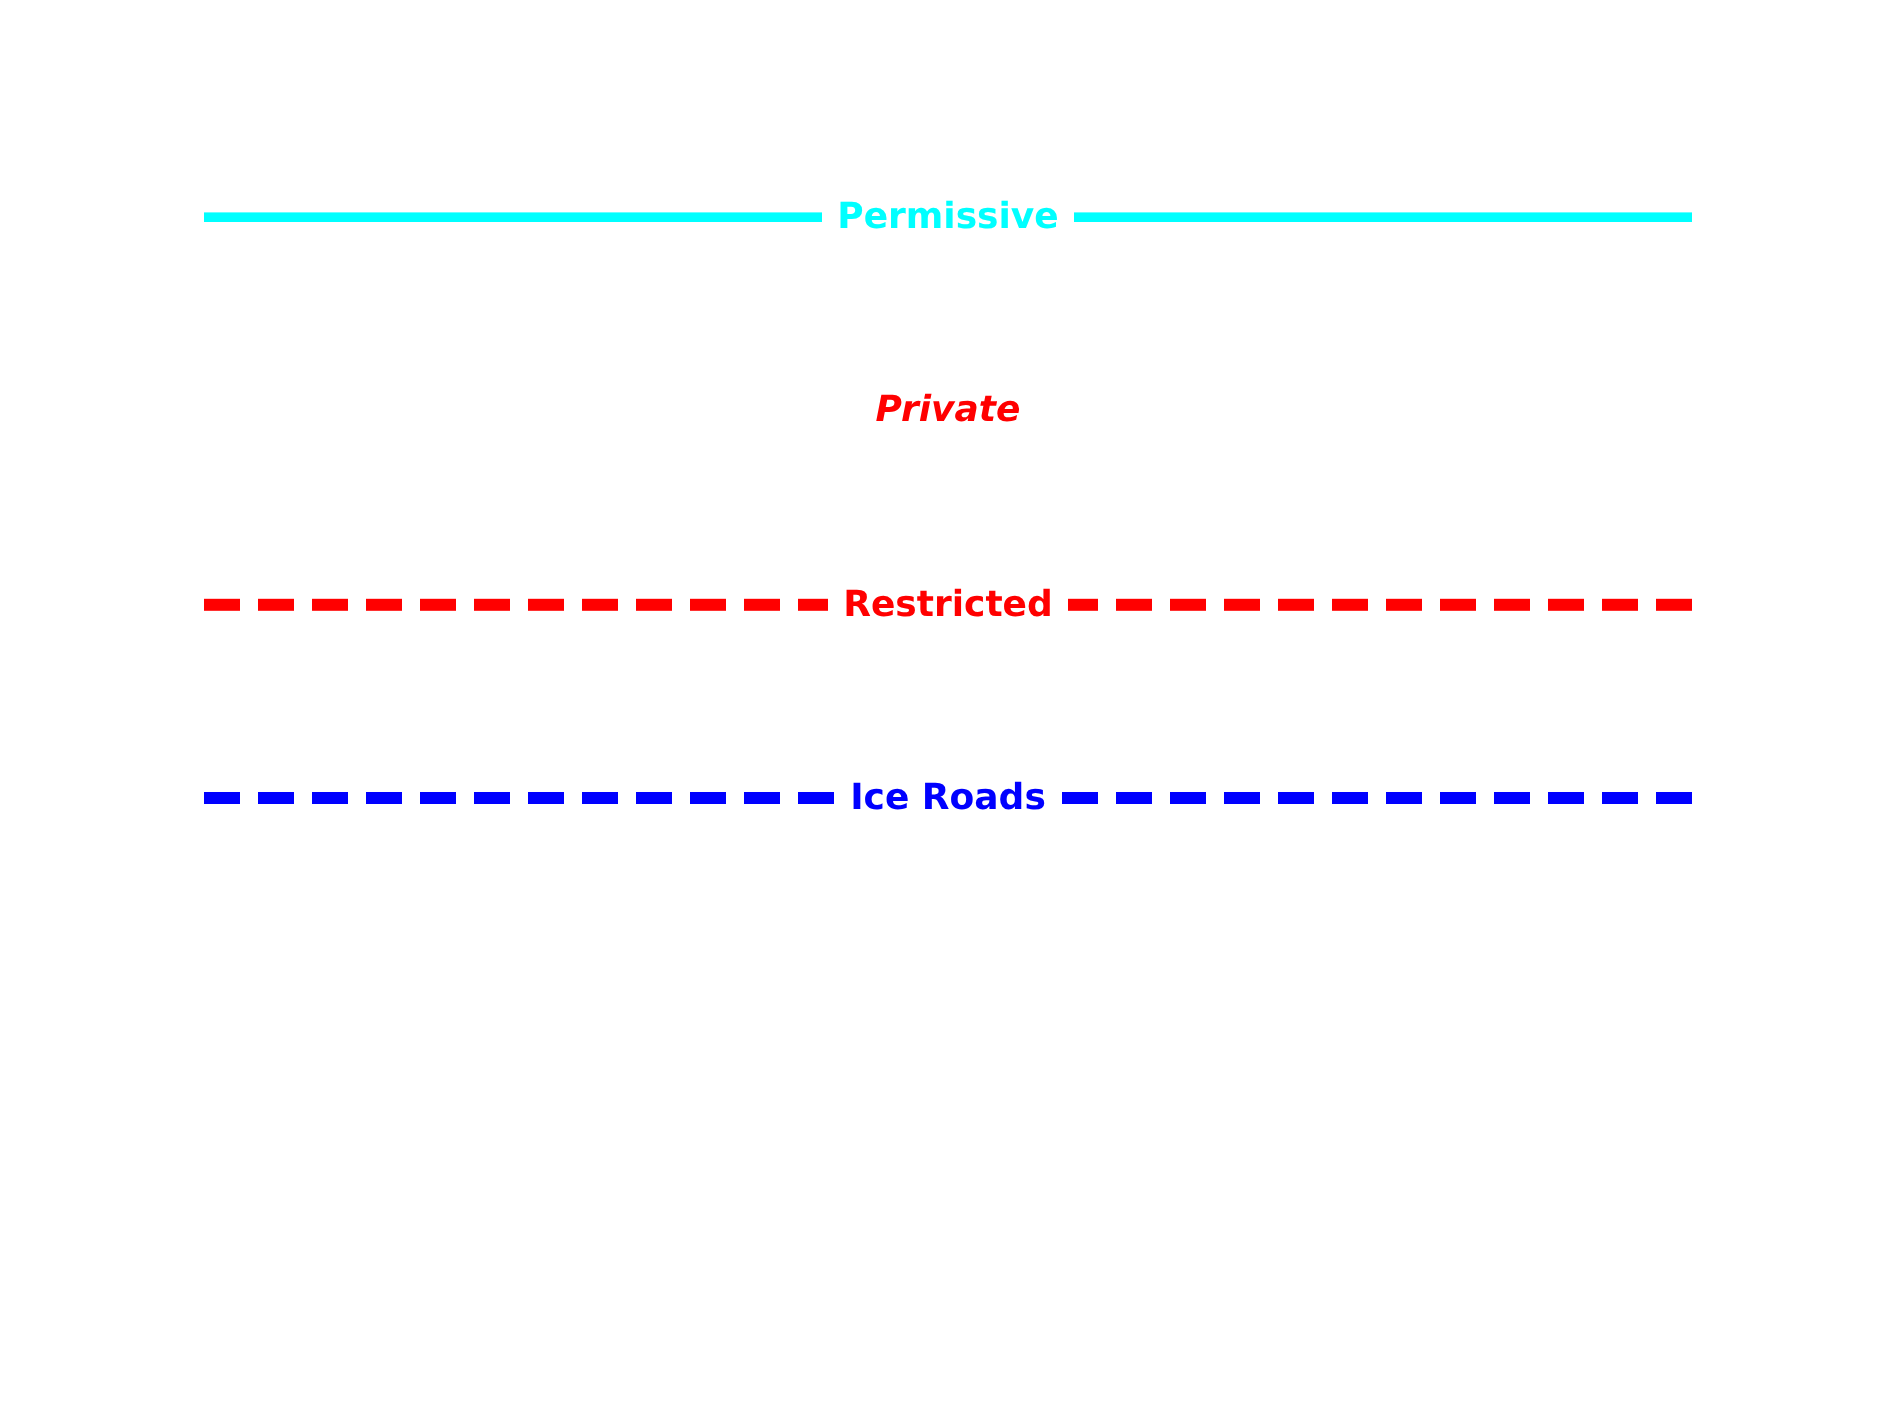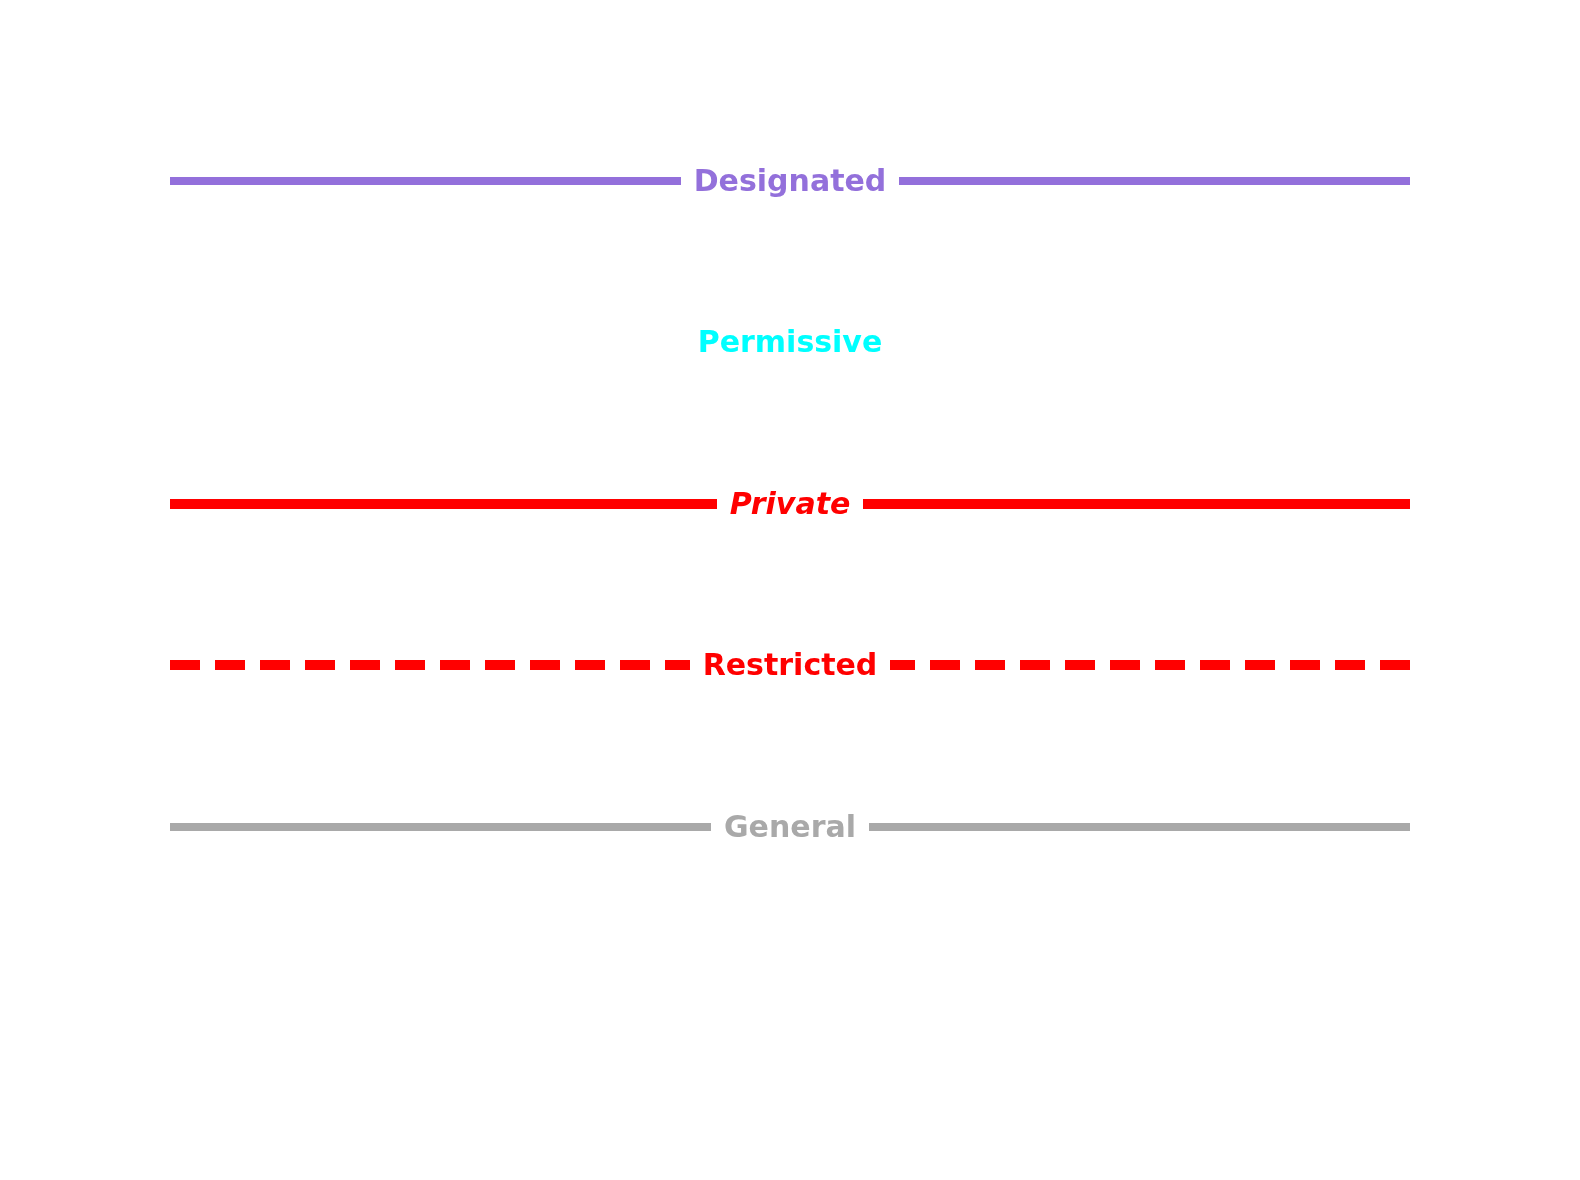--- a/index.html
+++ b/index.html
@@ -41,44 +41,39 @@
     font-weight: bold;
     line-height: 1;
     white-space: nowrap;
   }
 </style>
 </head>
 <body>
 
 <div class="canvas">
 
-  <div class="legend-row">
-    <div class="line-seg left" style="height: 8px; background: rgb(147, 112, 219);"></div>
-    <span class="legend-label" style="color: rgb(147, 112, 219);">Designated</span>
-    <div class="line-seg right" style="height: 8px; background: rgb(147, 112, 219);"></div>
-  </div>
 
   <div class="legend-row">
     <div class="line-seg left" style="height: 8px; background: rgb(0, 255, 255);"></div>
     <span class="legend-label" style="color: rgb(0, 255, 255);">Permissive</span>
     <div class="line-seg right" style="height: 8px; background: rgb(0, 255, 255);"></div>
   </div>
 
   <div class="legend-row">
     <div class="line-seg left" style="height: 10px; background: rgb(255, 0, 0);"></div>
     <span class="legend-label" style="color: rgb(255, 0, 0); font-style: italic;">Private</span>
     <div class="line-seg right" style="height: 10px; background: rgb(255, 0, 0);"></div>
   </div>
 
   <div class="legend-row">
     <div class="line-seg left" style="height: 10px; background: repeating-linear-gradient(90deg, rgb(255, 0, 0) 0px, rgb(255, 0, 0) 30px, transparent 30px, transparent 45px);"></div>
     <span class="legend-label" style="color: rgb(255, 0, 0);">Restricted</span>
     <div class="line-seg right" style="height: 10px; background: repeating-linear-gradient(270deg, rgb(255, 0, 0) 0px, rgb(255, 0, 0) 30px, transparent 30px, transparent 45px);"></div>
   </div>
 
+  <div class="legend-row">
+    <div class="line-seg left" style="height: 10px; background: repeating-linear-gradient(90deg, rgb(0, 0, 255) 0px, rgb(0, 0, 255) 30px, transparent 30px, transparent 45px);"></div>
+    <span class="legend-label" style="color: rgb(0, 0, 255);">Ice Roads</span>
+    <div class="line-seg right" style="height: 10px; background: repeating-linear-gradient(270deg, rgb(0, 0, 255) 0px, rgb(0, 0, 255) 30px, transparent 30px, transparent 45px);"></div>
+  </div>
 
-  <div class="legend-row">
-    <div class="line-seg left" style="height: 8px; background: rgb(169, 169, 169);"></div>
-    <span class="legend-label" style="color: rgb(169, 169, 169);">General</span>
-    <div class="line-seg right" style="height: 8px; background: rgb(169, 169, 169);"></div>
-  </div>
 
 </div>
 
 </body></html>

